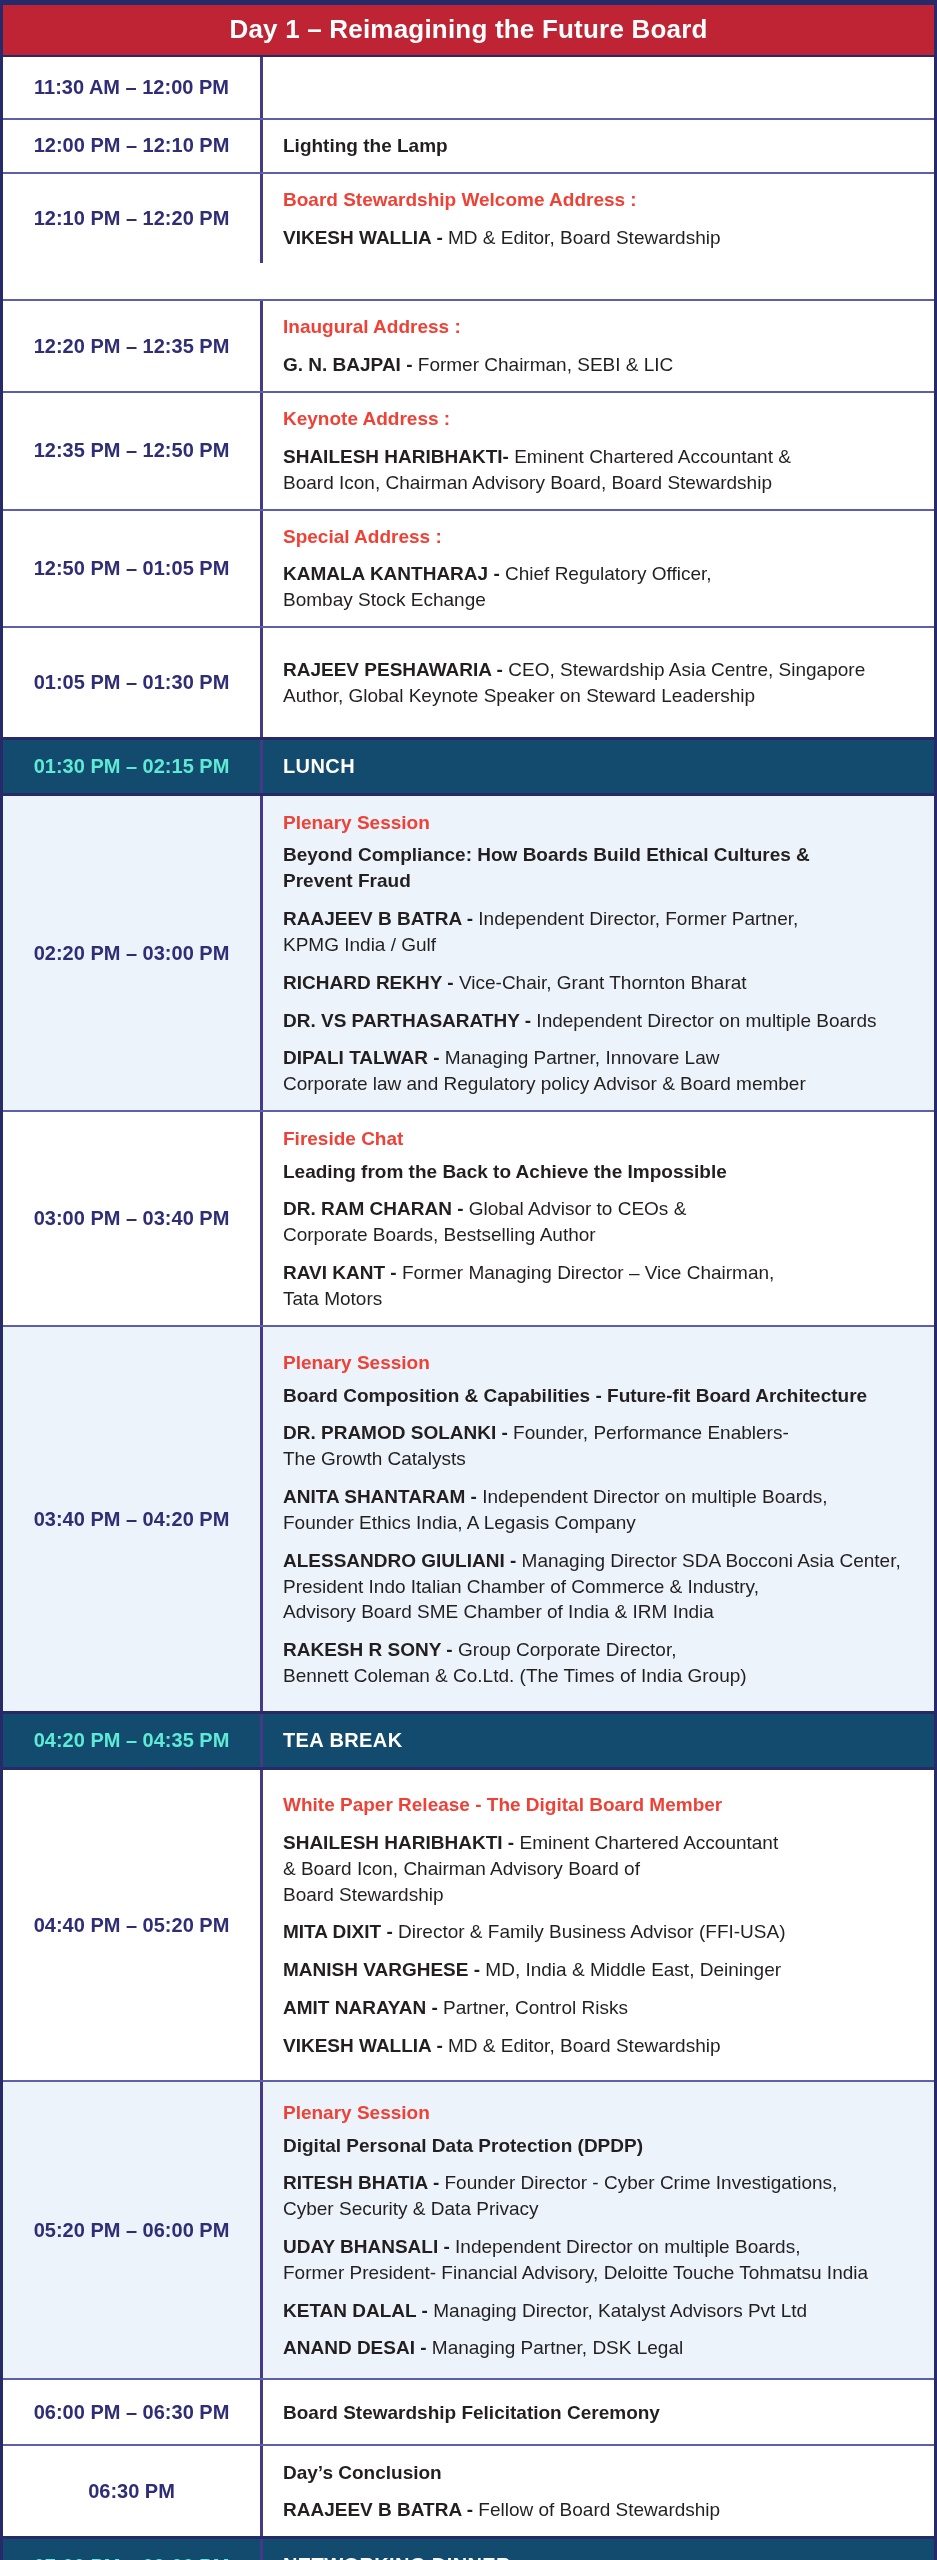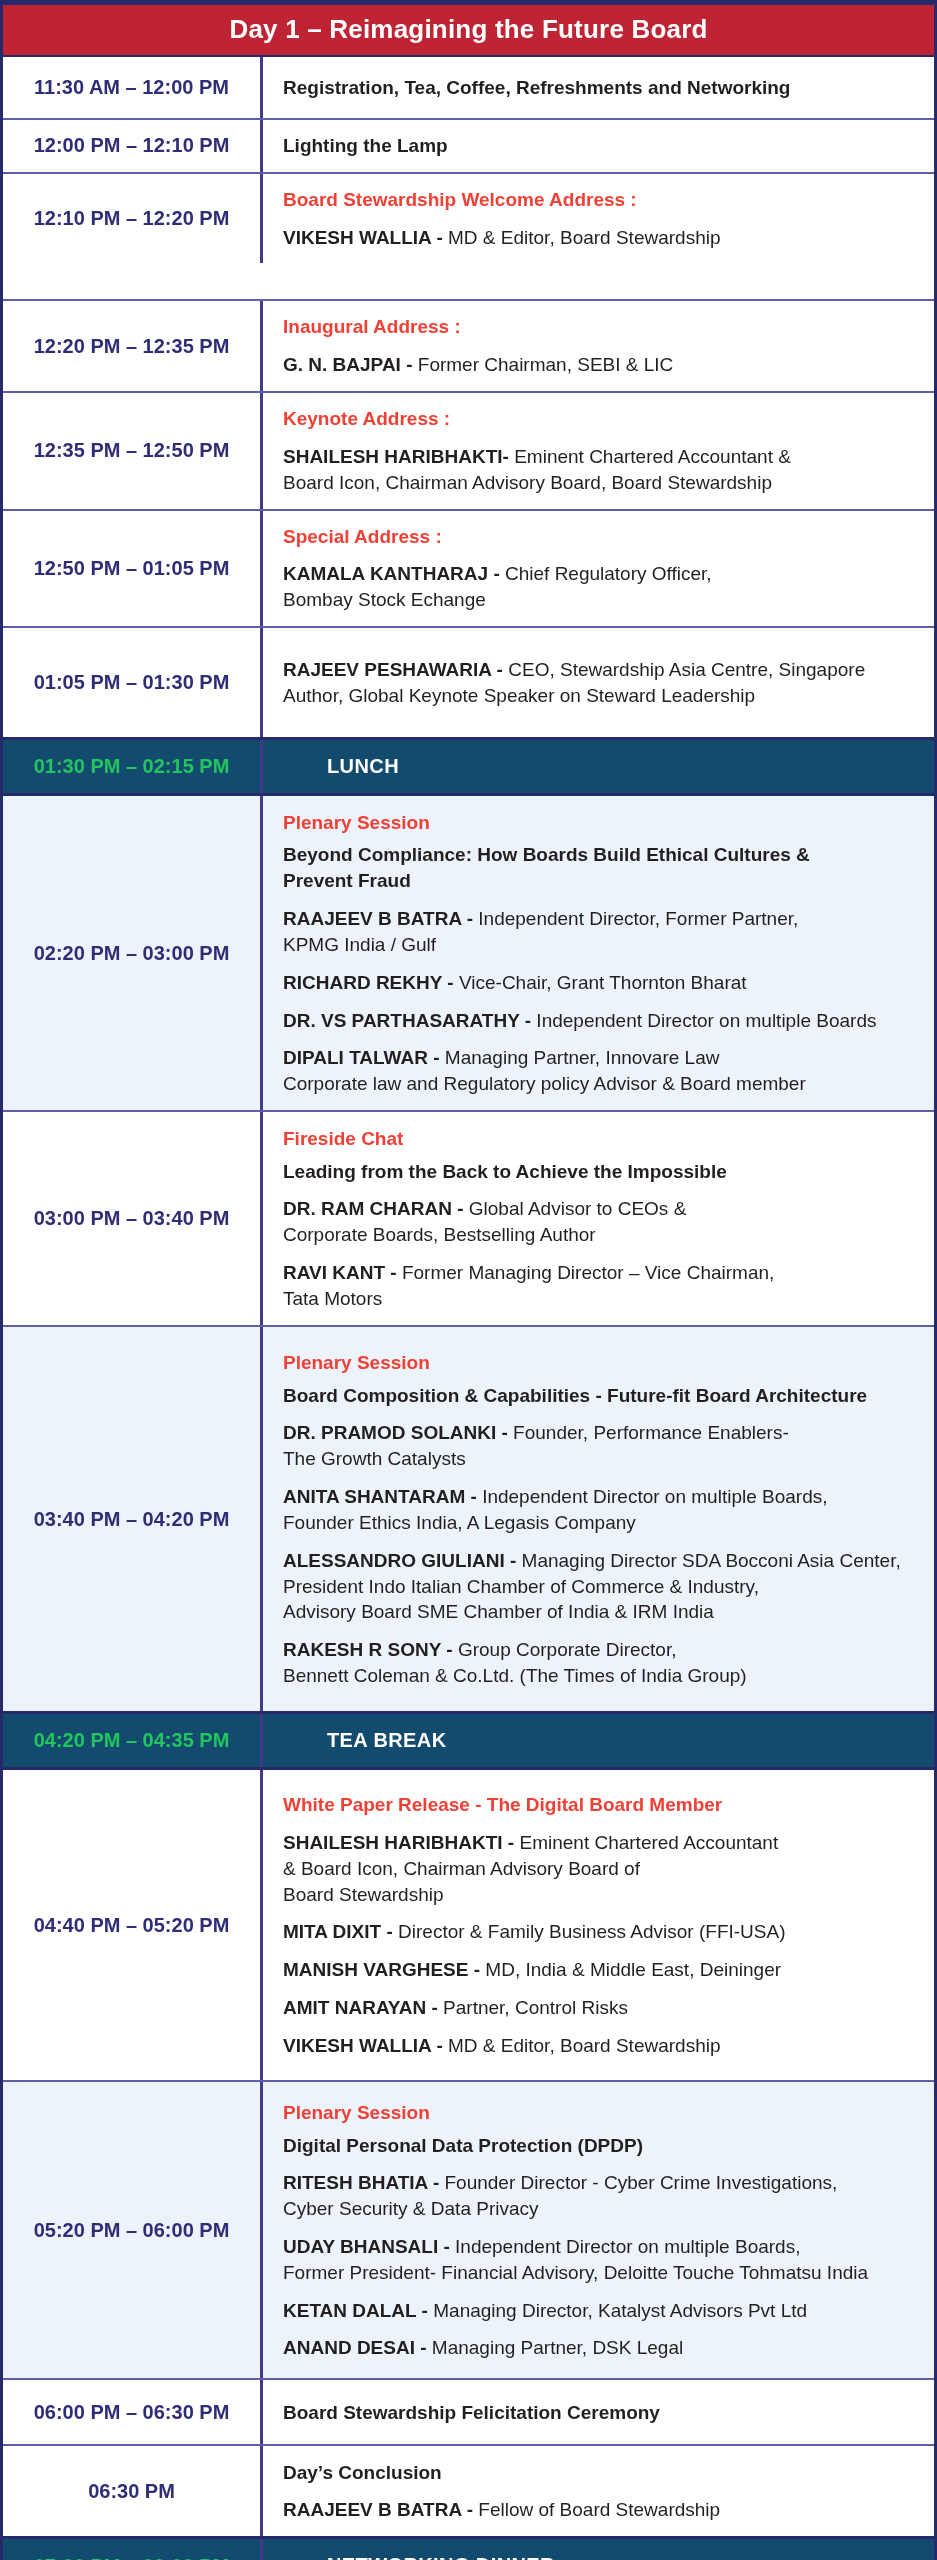--- a/index.html
+++ b/index.html
@@ -46,21 +46,21 @@
     align-items: center;
     justify-content: center;
     text-align: center;
     border-right: 3px solid #453a85;
     color: #2e2d75;
     font-weight: bold;
     font-size: 20px;
     padding: 8px 10px;
     white-space: nowrap;
   }
-  .row.dark .time { color: #22c55e; text-align: center; }
+  .row.dark .time { color: #5eead4; text-align: center; }
 
   .content {
     flex: 1 1 auto;
     display: flex;
     flex-direction: column;
     justify-content: center;
     padding: 13px 14px 13px 20px;
     font-size: 19px;
     line-height: 1.36;
   }
@@ -68,21 +68,20 @@
   .s-title { color: #ef4136; font-weight: bold; }
   .s-title + .s-sub { margin-top: 7px; }
   .s-sub { font-weight: bold; color: #231f20; white-space: pre-line; }
   .speaker { white-space: pre-line; }
   .speaker .name { font-weight: bold; color: #231f20; }
   .band-label {
     font-weight: bold;
     font-size: 20px;
     color: #ffffff;
     letter-spacing: 0.4px;
-    margin-left: 44px;
   }
 
   
   #schedule .row:nth-child(1)  { min-height: 61px; border-radius: 8px; }
   #schedule .row:nth-child(2)  { min-height: 52px; }
   #schedule .row:nth-child(3)  { min-height: 83px; }
   #schedule .row:nth-child(4)  { min-height: 85px; margin-top: 36px; }
   #schedule .row:nth-child(5)  { min-height: 109px; }
   #schedule .row:nth-child(6)  { min-height: 105px; }
   #schedule .row:nth-child(7)  { min-height: 111px; }
@@ -99,23 +98,20 @@
 </style>
 </head>
 <body>
 
 <div class="page">
   <div class="agenda">
     <div class="header">Day 1 – Reimagining the Future Board</div>
     <div id="schedule">
         <div class="row white">
           <div class="time">11:30 AM – 12:00 PM</div>
-          <div class="content">
-            <div class="s-sub">Registration, Tea, Coffee, Refreshments and Networking</div>
-          </div>
         </div>
         <div class="row white">
           <div class="time">12:00 PM – 12:10 PM</div>
           <div class="content">
             <div class="s-sub">Lighting the Lamp</div>
           </div>
         </div>
         <div class="row white">
           <div class="time">12:10 PM – 12:20 PM</div>
           <div class="content">

